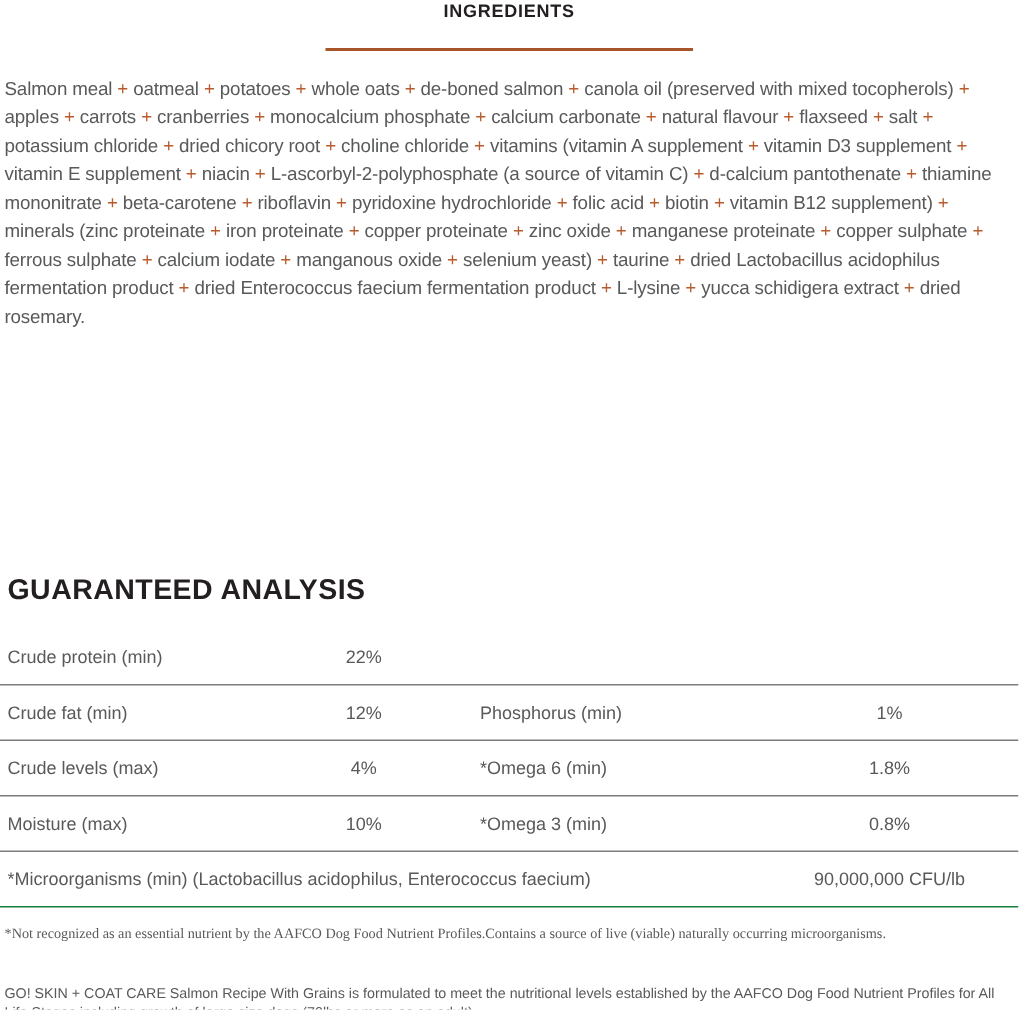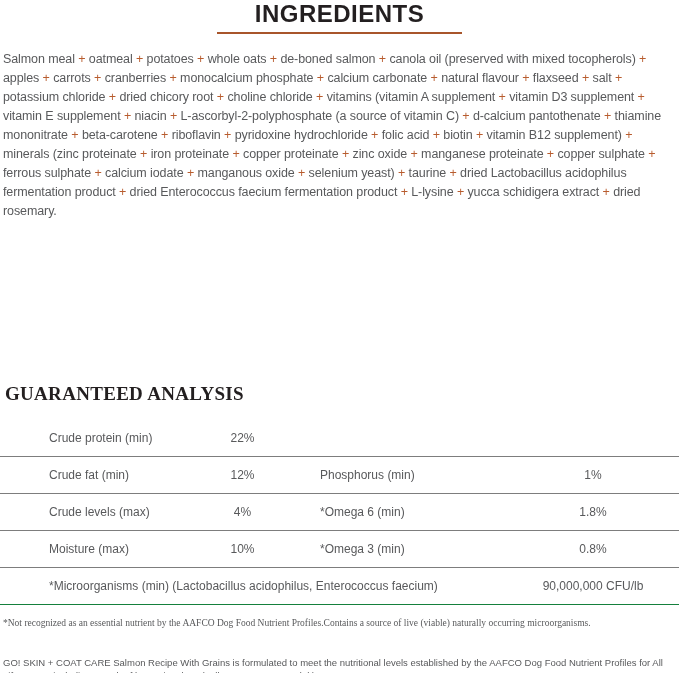--- a/index.html
+++ b/index.html
@@ -13,21 +13,21 @@
     color: #58595b;
   }
 
   
   .ingredients-title {
     position: absolute;
     top: 0;
     left: 0;
     right: 0;
     text-align: center;
-    font-size: 24px;
+    font-size: 12px;
     font-weight: bold;
     letter-spacing: 0.5px;
     color: #231f20;
   }
   .ingredients-divider {
     position: absolute;
     top: 32px;
     left: 217px;
     width: 245px;
     height: 2px;
@@ -52,31 +52,30 @@
     top: 383px;
     left: 0;
     right: 0;
   }
   .analysis-title {
     font-size: 19px;
     font-weight: bold;
     letter-spacing: 0.3px;
     color: #231f20;
     padding-left: 5px;
-    font-family: Liberation Serif, serif;
   }
   .ga-table { margin-top: 15px; font-size: 12px; color: #58595b; }
   .ga-row {
     display: grid;
     grid-template-columns: 185px 105px 212px 172px;
     padding: 11px 0 11px 5px;
     border-bottom: 1px solid #7d7d7d;
     line-height: 14px;
   }
-  .ga-cell-label { text-align: left; margin-left: 44px; }
+  .ga-cell-label { text-align: left; }
   .ga-cell-label2 { text-align: left; padding-left: 25px; }
   .ga-cell-value { text-align: center; }
   .ga-row-micro {
     display: grid;
     grid-template-columns: 1fr 172px;
     padding: 11px 0 11px 5px;
     border-bottom: 1px solid #15803d;
     line-height: 14px;
   }
 

